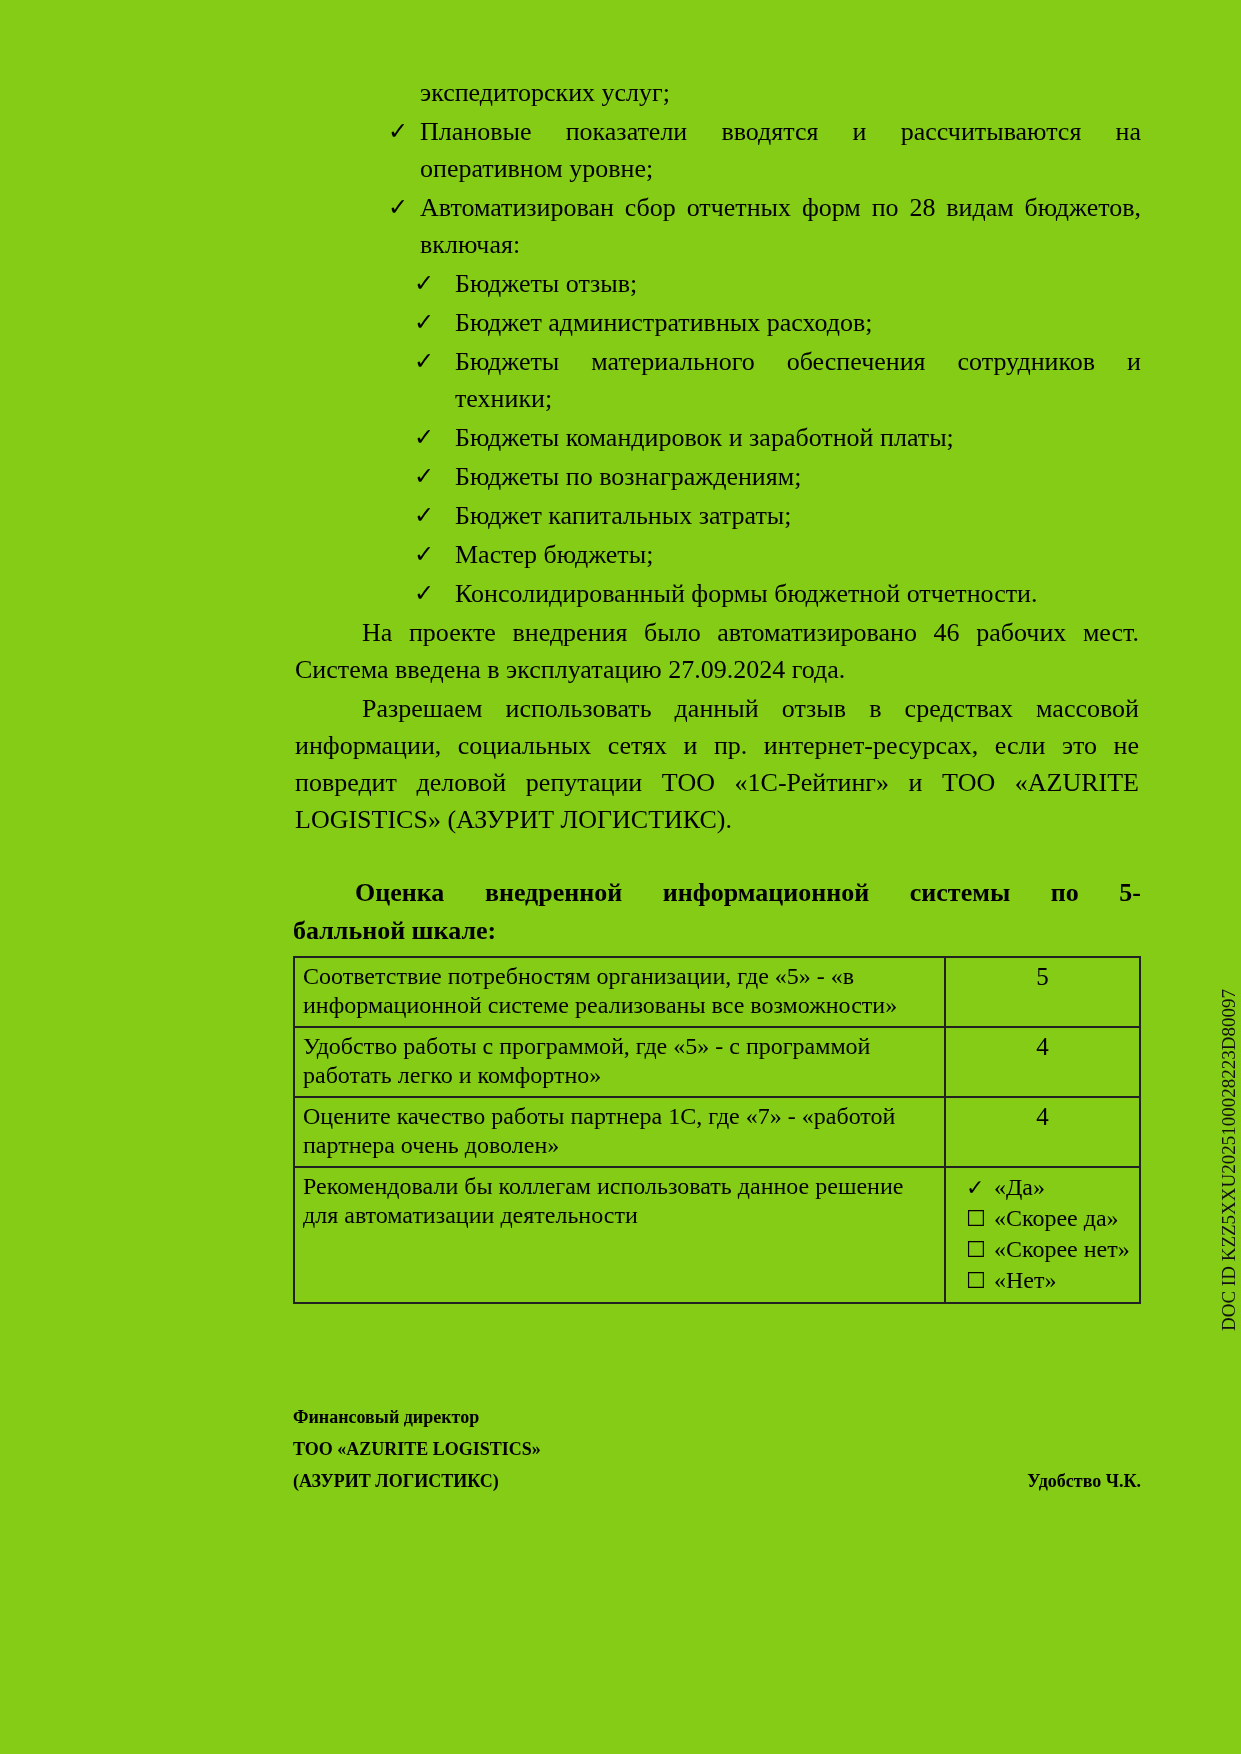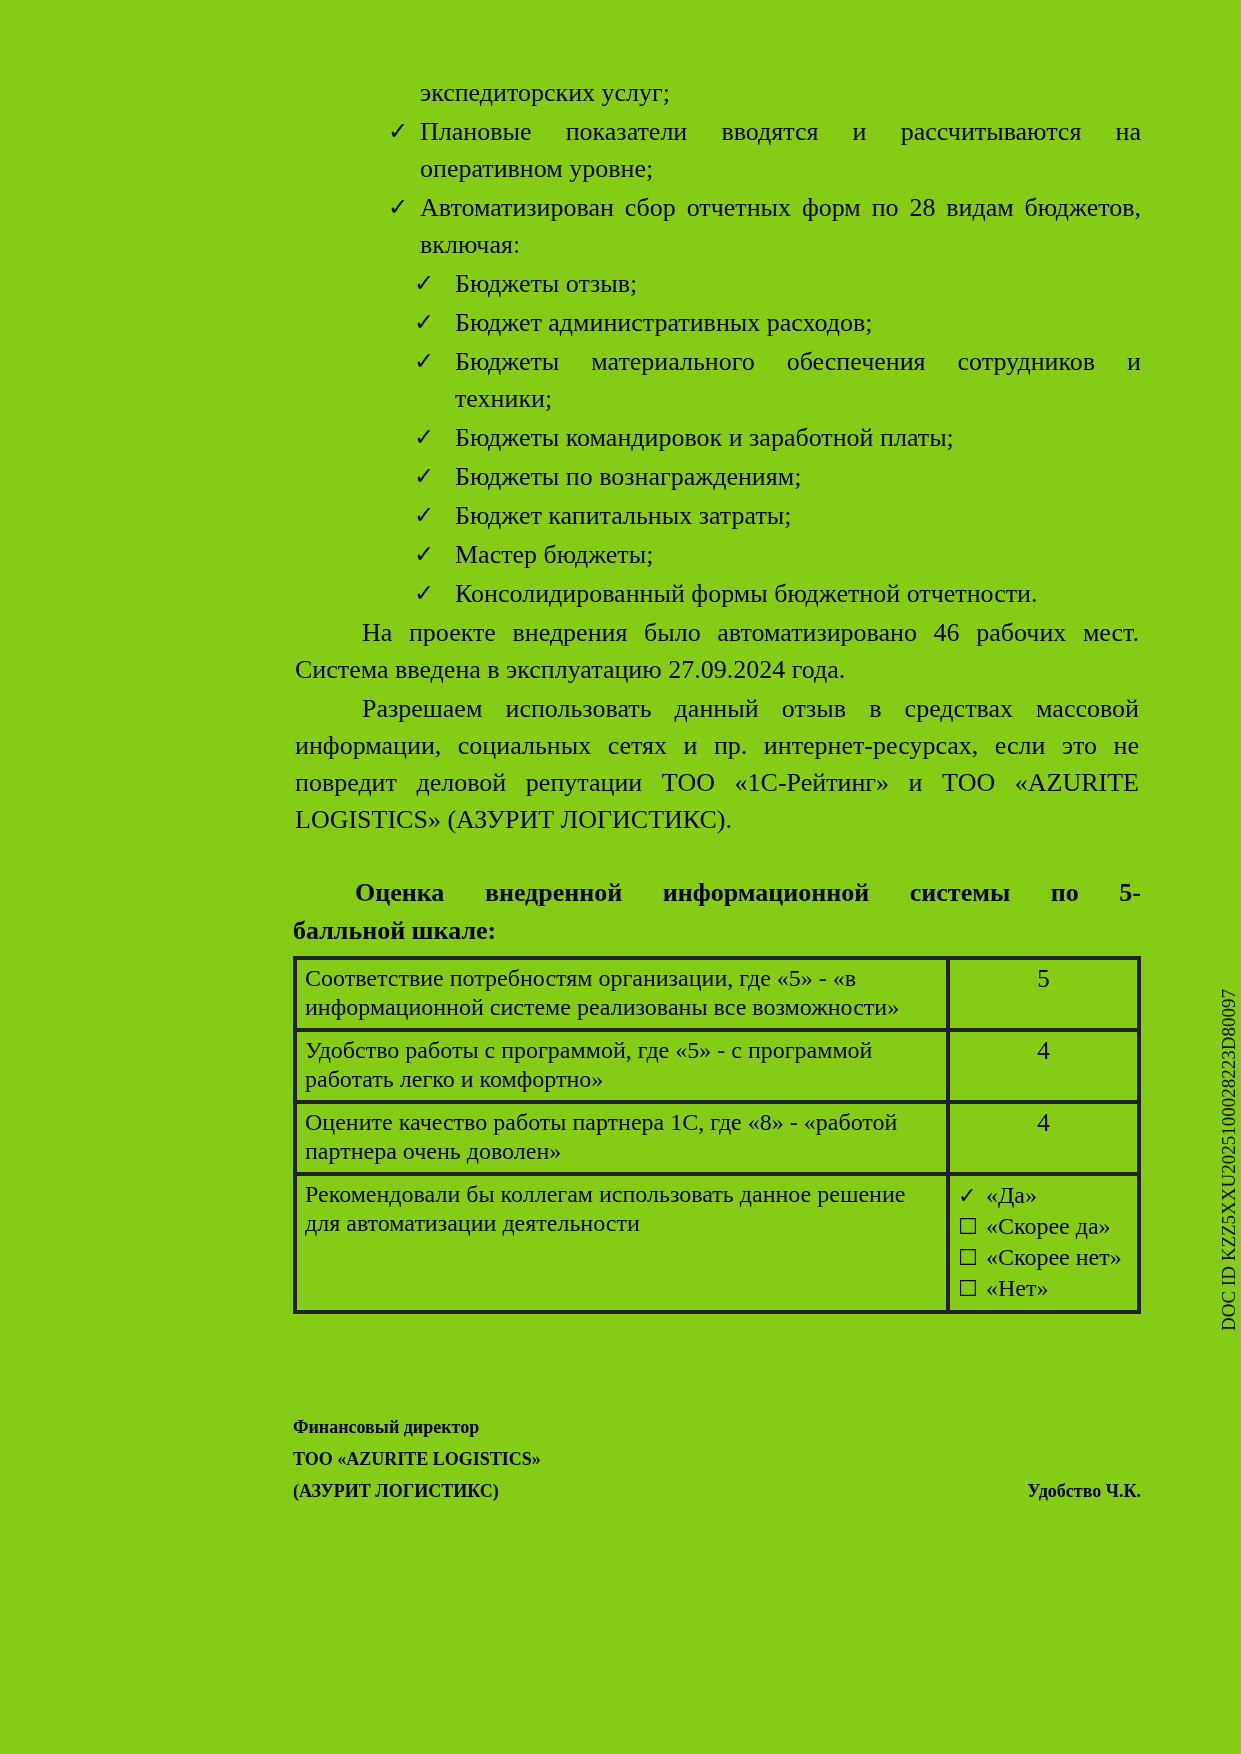--- a/index.html
+++ b/index.html
@@ -31,42 +31,42 @@
   .para { margin:2px; text-indent:67px; text-align:justify; }
   .rating-heading { margin-top:36px; font-weight:bold; line-height:38px; }
   .rating-heading .h-line1 { text-indent:62px; text-align:justify; text-align-last:justify; }
   .rating-heading .h-line2 { text-align:left; }
   table.rating {
     border-collapse:collapse;
     margin-top:6px;
     width:848px;
     table-layout:fixed;
   }
-  table.rating, table.rating td { border:4px solid #ef4444; }
+  table.rating, table.rating td { border:2px solid #ef4444; }
   table.rating td { border-color:#222; }
   td.crit {
     width:633px;
     vertical-align:top;
     font-size:24px;
     line-height:29px;
     padding:4px 8px 6px 8px;
     text-align:left;
   }
   td.score {
     vertical-align:top;
     font-size:25px;
     line-height:29px;
     padding:4px 6px 6px 6px;
     text-align:center;
   }
   td.options {
     vertical-align:top;
     font-size:24px;
     line-height:30px;
-    padding:4px 6px 6px 8px;
+    padding:4px 6px 6px 20px;
   }
   .opt { white-space:nowrap; }
   .opt-glyph { display:inline-block; width:28px; font-size:22px; }
   .signature {
     margin-top:97px;
     font-weight:bold;
     font-size:18px;
     line-height:32px;
   }
   .sig-row { display:flex; justify-content:space-between; }
@@ -142,21 +142,21 @@
       <tbody>
           <tr>
         <td class="crit">Соответствие потребностям организации, где «5» - «в информационной системе реализованы все возможности»</td>
         <td class="score">5</td>
       </tr>
       <tr>
         <td class="crit">Удобство работы с программой, где «5» - с программой работать легко и комфортно»</td>
         <td class="score">4</td>
       </tr>
       <tr>
-        <td class="crit">Оцените качество работы партнера 1С, где «8» - «работой партнера очень доволен»</td>
+        <td class="crit">Оцените качество работы партнера 1С, где «7» - «работой партнера очень доволен»</td>
         <td class="score">4</td>
       </tr>
       <tr>
         <td class="crit">Рекомендовали бы коллегам использовать данное решение для автоматизации деятельности</td>
         <td class="options">
           <div class="opt">
             <span class="opt-glyph">✓</span><span>«Да»</span>
           </div>
           <div class="opt">
             <span class="opt-glyph">☐</span><span>«Скорее да»</span>

